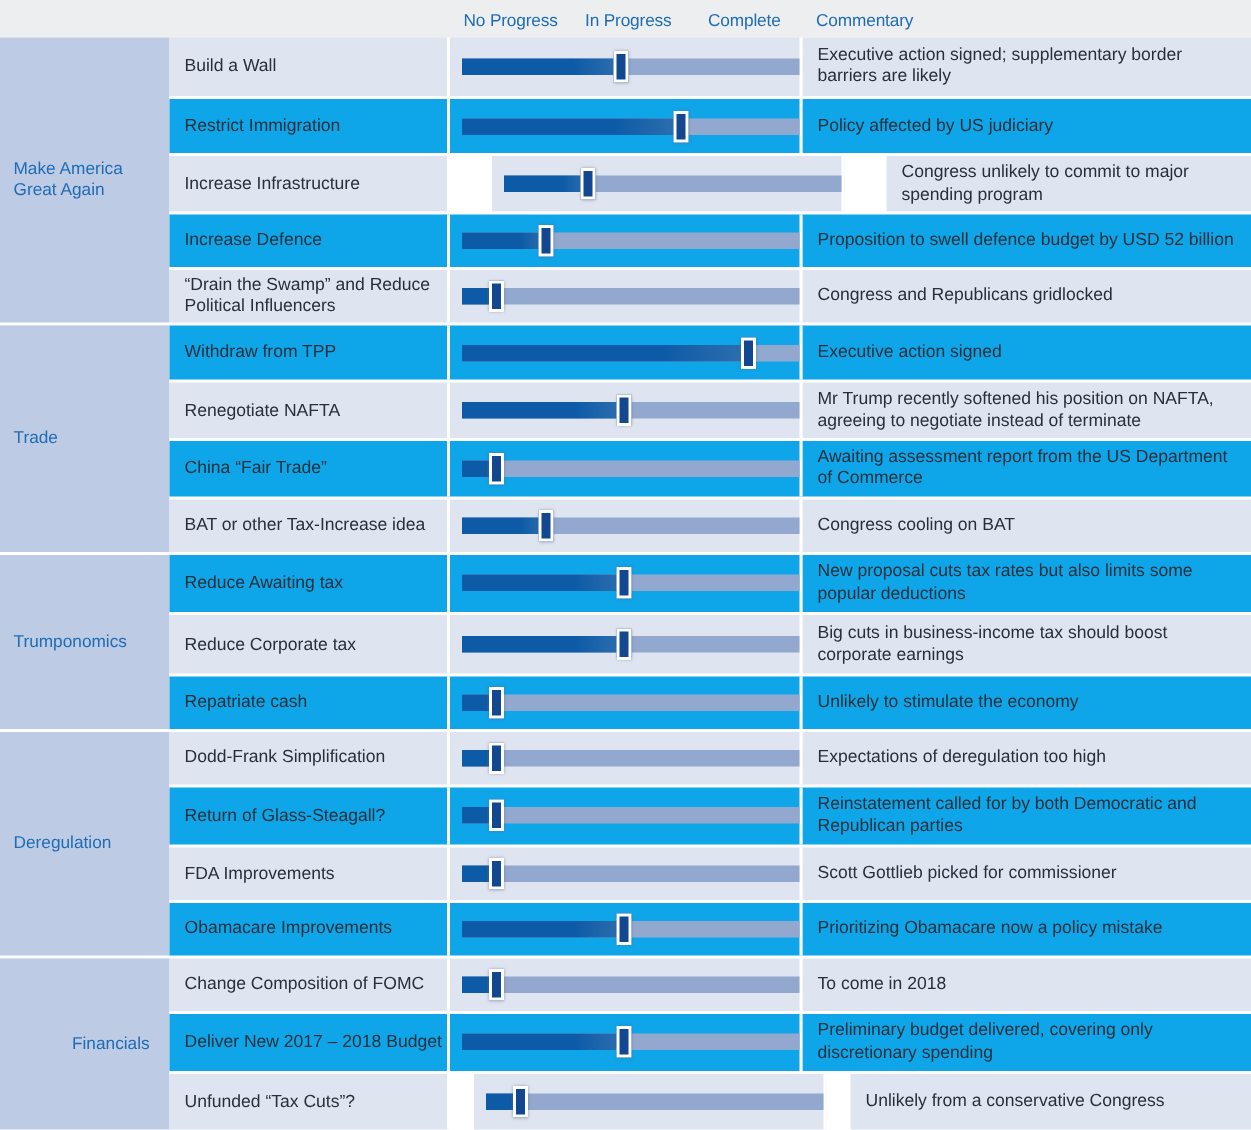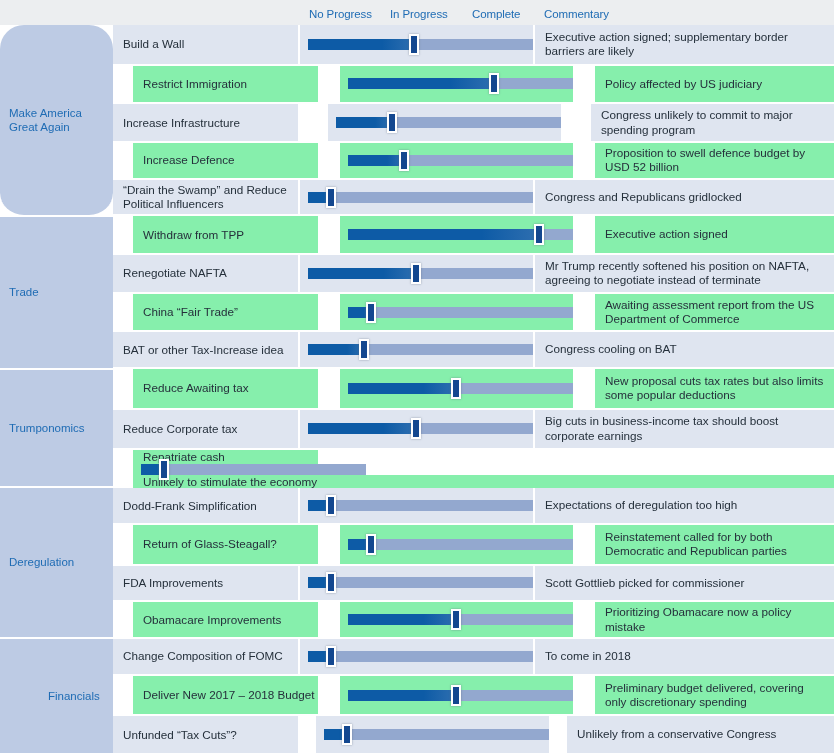--- a/index.html
+++ b/index.html
@@ -80,21 +80,21 @@
 
   .row {
     display: flex;
     box-sizing: border-box;
     border-bottom: 2px solid #ffffff;
   }
   .row.grpend { border-bottom: 2px solid #ffffff; }
   .row:last-child { border-bottom: none; }
 
   .row.lite .c { background: #dfe5f0; }
-  .row.dark .c { background: #86efac; margin-left: 20px; }
+  .row.dark .c { background: #0ea5e9; }
 
   .c { box-sizing: border-box; }
 
   .c-policy {
     width: 187px;
     color: #25303b;
     font-size: 11.7px;
     line-height: 14px;
     display: flex;
     align-items: center;
@@ -158,21 +158,21 @@
       <div class="hdr-lbl hdr-inprog">In Progress</div>
       <div class="hdr-lbl hdr-complete">Complete</div>
     </div>
     <div class="hdr-comm">
       <div class="hdr-lbl hdr-commentary">Commentary</div>
     </div>
   </div>
 
   <div class="grid">
     <div class="catcol" id="catcol">
-        <div class="catcell" style="height: 208px; border-radius: 24px;">
+        <div class="catcell" style="height: 208px;">
           <div>
             <span>Make America</span>
             <span>Great Again</span>
           </div>
         </div>
         <div class="catcell" style="height: 166px;">
           <div>
             <span>Trade</span>
           </div>
         </div>
@@ -296,21 +296,21 @@
         <div class="row lite" style="height: 42px;">
           <div class="c c-policy">Reduce Corporate tax</div>
           <div class="c c-track">
             <div class="track">
               <div class="fill" style="width: 48%;"></div>
               <div class="marker" style="left: calc(48% - 5px);"></div>
             </div>
           </div>
           <div class="c c-comm">Big cuts in business-income tax should boost corporate earnings</div>
         </div>
-        <div class="row dark grpend" style="height: 38px; flex-direction: column;">
+        <div class="row dark grpend" style="height: 38px;">
           <div class="c c-policy">Repatriate cash</div>
           <div class="c c-track">
             <div class="track">
               <div class="fill" style="width: 10%;"></div>
               <div class="marker" style="left: calc(10% - 5px);"></div>
             </div>
           </div>
           <div class="c c-comm">Unlikely to stimulate the economy</div>
         </div>
         <div class="row lite" style="height: 38px;">

